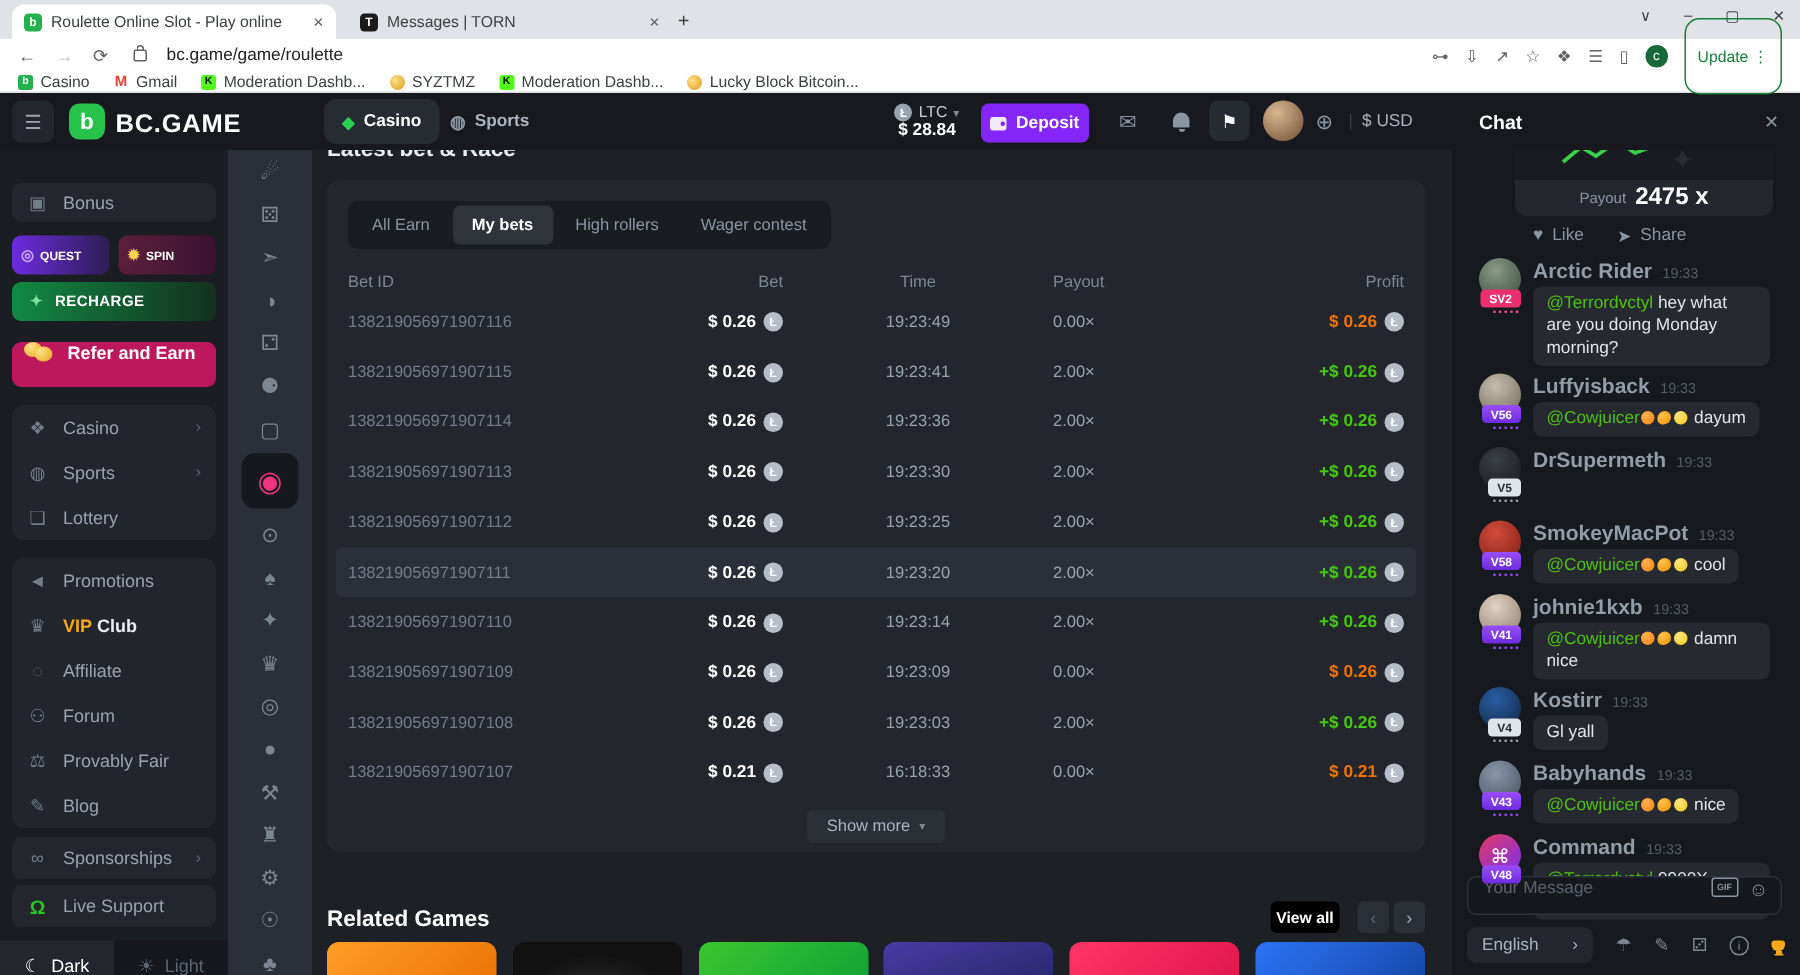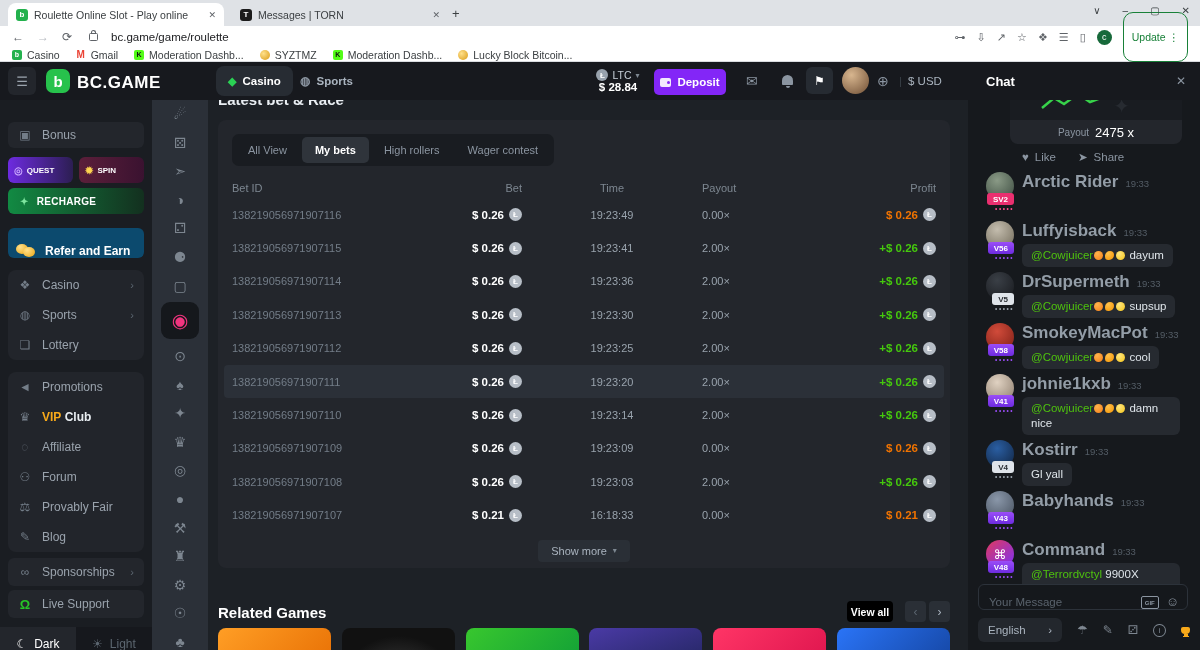--- a/index.html
+++ b/index.html
@@ -88,22 +88,22 @@
     align-items:center;gap:10px;padding:0 10px;box-sizing:border-box;color:#9aa3ad;font-size:12px;}
   .sic{width:14px;text-align:center;color:#737d88;font-size:12px;flex:none;}
   .chev{margin-left:auto;color:#5c6670;font-size:11px;}
   .qsbtn{position:absolute;top:57px;width:65px;height:26px;border-radius:6px;display:flex;align-items:center;
     gap:4px;padding:0 6px;box-sizing:border-box;color:#fff;font-size:8px;font-weight:bold;}
   .quest{left:8px;background:linear-gradient(90deg,#6d2be0,#2c1e52);}
   .spin{left:79px;background:linear-gradient(90deg,#5c1f3a,#3a1230);}
   .recharge{position:absolute;left:8px;top:88px;width:136px;height:26px;border-radius:6px;
     background:linear-gradient(90deg,#128a43,#13301f);display:flex;align-items:center;gap:8px;padding:0 12px;
     box-sizing:border-box;color:#fff;font-size:10px;font-weight:bold;letter-spacing:.3px;}
-  .refer{position:absolute;left:8px;top:128px;width:136px;height:30px;background:#0c4a6e;border-radius:6px;
-    display:flex;align-items:flex-end;gap:9px;padding:0 8px;box-sizing:border-box;color:#fff;font-size:12px;font-weight:bold;}
+  .refer{position:absolute;left:8px;top:128px;width:136px;height:30px;background:#be185d;border-radius:6px;
+    display:flex;align-items:flex-start;gap:9px;padding:0 8px;box-sizing:border-box;color:#fff;font-size:12px;font-weight:bold;}
   .coins{width:20px;height:14px;position:relative;flex:none;}
   .coins::before,.coins::after{content:"";position:absolute;width:12px;height:10px;border-radius:50%;
     background:radial-gradient(circle at 35% 30%,#ffe08a,#e9a412);}
   .coins::after{left:7px;top:3px;}
   .menugrp{position:absolute;left:8px;width:136px;background:#22252b;border-radius:8px;}
   .mrow{height:30px;display:flex;align-items:center;gap:10px;padding:0 10px;color:#9aa3ad;font-size:12px;}
   .vipgold{color:#f8a91a;font-weight:bold;}
   .vipwhite{color:#e9eef2;font-weight:bold;}
   .support-ic{color:#27c427;font-weight:bold;font-size:13px;}
   .themebar{position:absolute;left:0;top:527px;width:152px;height:34px;display:flex;}
@@ -157,21 +157,21 @@
   .g6{background:linear-gradient(135deg,#2a74f7,#123f96);}
   
   .chatpanel{position:absolute;left:968px;top:62px;width:232px;height:588px;background:#16191d;z-index:1;}
   .sharecard{position:absolute;left:42px;top:26px;width:172px;height:56px;border-radius:8px;overflow:hidden;
     background:#23262c;}
   .gwrap{height:32px;background:#191c21;position:relative;}
   .gwrap svg{position:absolute;left:30px;top:2px;}
   .star{position:absolute;right:52px;top:6px;color:#272b31;font-size:20px;}
   .prow{height:24px;display:flex;align-items:center;justify-content:center;gap:6px;}
   .plab{font-size:10px;color:#8b95a1;}
-  .pval{font-size:13px;font-weight:normal;color:#fff;}
+  .pval{font-size:16px;font-weight:bold;color:#fff;}
   .likerow{position:absolute;left:54px;top:88px;display:flex;gap:22px;color:#8b95a1;font-size:11.5px;}
   .lkitem{display:flex;align-items:center;gap:6px;}
   .msgs{position:absolute;left:10px;top:110px;width:214px;display:flex;flex-direction:column;gap:5px;}
   .msg{display:flex;gap:8px;min-height:44px;}
   .avcol{width:36px;display:flex;flex-direction:column;align-items:flex-end;flex:none;}
   .avatar{width:28px;height:28px;border-radius:50%;display:flex;align-items:center;justify-content:center;
     color:#fff;font-size:13px;}
   .av0{background:radial-gradient(circle at 40% 30%,#8a9a86,#3a4a3f);}
   .av1{background:radial-gradient(circle at 40% 30%,#c4bdae,#6f6858);}
   .av2{background:radial-gradient(circle at 40% 30%,#3a3f46,#17191d);}
@@ -184,31 +184,31 @@
   .badge{margin-top:-7px;z-index:2;font-size:8px;font-weight:bold;padding:1.5px 6px;border-radius:3px;color:#fff;}
   .avcol[data-tier="vip"] .badge{background:linear-gradient(180deg,#9a4df8,#6d2be0);}
   .avcol[data-tier="sv"] .badge{background:#ea2f6f;}
   .avcol[data-tier="low"] .badge{background:#dfe4ea;color:#2a2e33;}
   .dots{font-size:6.5px;letter-spacing:1.5px;margin-top:1px;line-height:6px;}
   .avcol[data-tier="vip"] .dots{color:#9a4df8;}
   .avcol[data-tier="sv"] .dots{color:#ff4d8d;}
   .avcol[data-tier="low"] .dots{color:#9aa3ad;}
   .mbody{flex:1;min-width:0;}
   .mhead{display:flex;align-items:baseline;gap:7px;}
-  .uname{font-size:17px;font-weight:bold;color:#939da7;}
+  .uname{font-size:14px;font-weight:bold;color:#939da7;}
   .mtime{font-size:9.5px;color:#545d66;}
   .bubble{display:inline-block;margin-top:3px;background:#262a30;border-radius:6px;padding:4px 9px;
     font-size:11.5px;color:#dfe5ea;line-height:15px;max-width:158px;box-sizing:border-box;}
   .mention{color:#4ec10e;}
   .fr{display:inline-block;width:9px;height:9px;border-radius:50%;margin:0 1px;vertical-align:-1px;}
   .f1{background:radial-gradient(circle at 35% 30%,#ffb34d,#f57f17);}
   .f2{background:radial-gradient(circle at 35% 30%,#ffc24d,#f59300);border-radius:60% 50% 60% 40%;}
   .f3{background:radial-gradient(circle at 35% 30%,#ffe680,#f5c518);}
   .chatinput{position:absolute;left:10px;top:522px;width:210px;height:26px;background:#15181c;
-    border:1px solid #2c323a;border-radius:6px;display:flex;align-items:flex-end;padding:0 8px;box-sizing:border-box;gap:7px;}
+    border:1px solid #2c323a;border-radius:6px;display:flex;align-items:flex-start;padding:0 8px;box-sizing:border-box;gap:7px;}
   .chatinput input{flex:1;background:transparent;border:none;outline:none;color:#c7d0d9;font-size:11.5px;min-width:0;
     font-family:"Liberation Sans",sans-serif;}
   .chatinput input::placeholder{color:#5a636d;}
   .gifbox{width:16px;height:11px;border:1px solid #8b95a1;border-radius:2px;color:#8b95a1;font-size:6px;
     font-weight:bold;display:flex;align-items:center;justify-content:center;flex:none;}
   .smiley{color:#8b95a1;font-size:13px;}
   .chatbar{position:absolute;left:10px;top:556px;width:212px;height:24px;display:flex;align-items:center;}
   .langpill{width:88px;height:24px;background:#23272d;border-radius:6px;display:flex;align-items:center;
     justify-content:space-between;padding:0 10px;box-sizing:border-box;color:#aab4bf;font-size:11.5px;}
   .cbic{color:#7d8690;font-size:12px;margin-left:15px;}
@@ -427,21 +427,21 @@
     <span class="ric">●</span>
     <span class="ric">⚒</span>
     <span class="ric">♜</span>
     <span class="ric">⚙</span>
     <span class="ric">☉</span>
     <span class="ric">♣</span>
   </div>
 
   <div class="betcard">
     <div class="bettabs">
-      <span class="btab">All View</span>
+      <span class="btab">All Earn</span>
       <span class="btab active">My bets</span>
       <span class="btab">High rollers</span>
       <span class="btab">Wager contest</span>
     </div>
     <div class="thead">
       <span>Bet ID</span>
       <span class="hr">Bet</span>
       <span class="hc">Time</span>
       <span>Payout</span>
       <span class="hr">Profit</span>
@@ -627,20 +627,21 @@
         <div class="avcol" data-tier="sv">
           <span class="avatar av0"></span>
           <span class="badge">SV2</span>
           <span class="dots">•••••</span>
         </div>
         <div class="mbody">
           <div class="mhead">
               <span class="uname">Arctic Rider</span>
               <span class="mtime">19:33</span>
             </div>
+          <div class="bubble"><span class="mention">@Terrordvctyl</span> <span>hey what are you doing Monday morning?</span></div>
         </div>
       </div>
 
       <div class="msg">
         <div class="avcol" data-tier="vip">
           <span class="avatar av1"></span>
           <span class="badge">V56</span>
           <span class="dots">•••••</span>
         </div>
         <div class="mbody">
@@ -656,21 +657,20 @@
         <div class="avcol" data-tier="low">
           <span class="avatar av2"></span>
           <span class="badge">V5</span>
           <span class="dots">•••••</span>
         </div>
         <div class="mbody">
           <div class="mhead">
               <span class="uname">DrSupermeth</span>
               <span class="mtime">19:33</span>
             </div>
-          <div class="bubble"><span class="mention">@Cowjuicer</span><span class="fr f1"></span><span class="fr f2"></span><span class="fr f3"></span> <span>supsup</span></div>
         </div>
       </div>
 
       <div class="msg">
         <div class="avcol" data-tier="vip">
           <span class="avatar av3"></span>
           <span class="badge">V58</span>
           <span class="dots">•••••</span>
         </div>
         <div class="mbody">
@@ -716,20 +716,21 @@
         <div class="avcol" data-tier="vip">
           <span class="avatar av6"></span>
           <span class="badge">V43</span>
           <span class="dots">•••••</span>
         </div>
         <div class="mbody">
           <div class="mhead">
               <span class="uname">Babyhands</span>
               <span class="mtime">19:33</span>
             </div>
+          <div class="bubble"><span class="mention">@Cowjuicer</span><span class="fr f1"></span><span class="fr f2"></span><span class="fr f3"></span> <span>nice</span></div>
         </div>
       </div>
 
       <div class="msg">
         <div class="avcol" data-tier="vip">
           <span class="avatar av7"></span>
           <span class="badge">V48</span>
           <span class="dots">•••••</span>
         </div>
         <div class="mbody">

